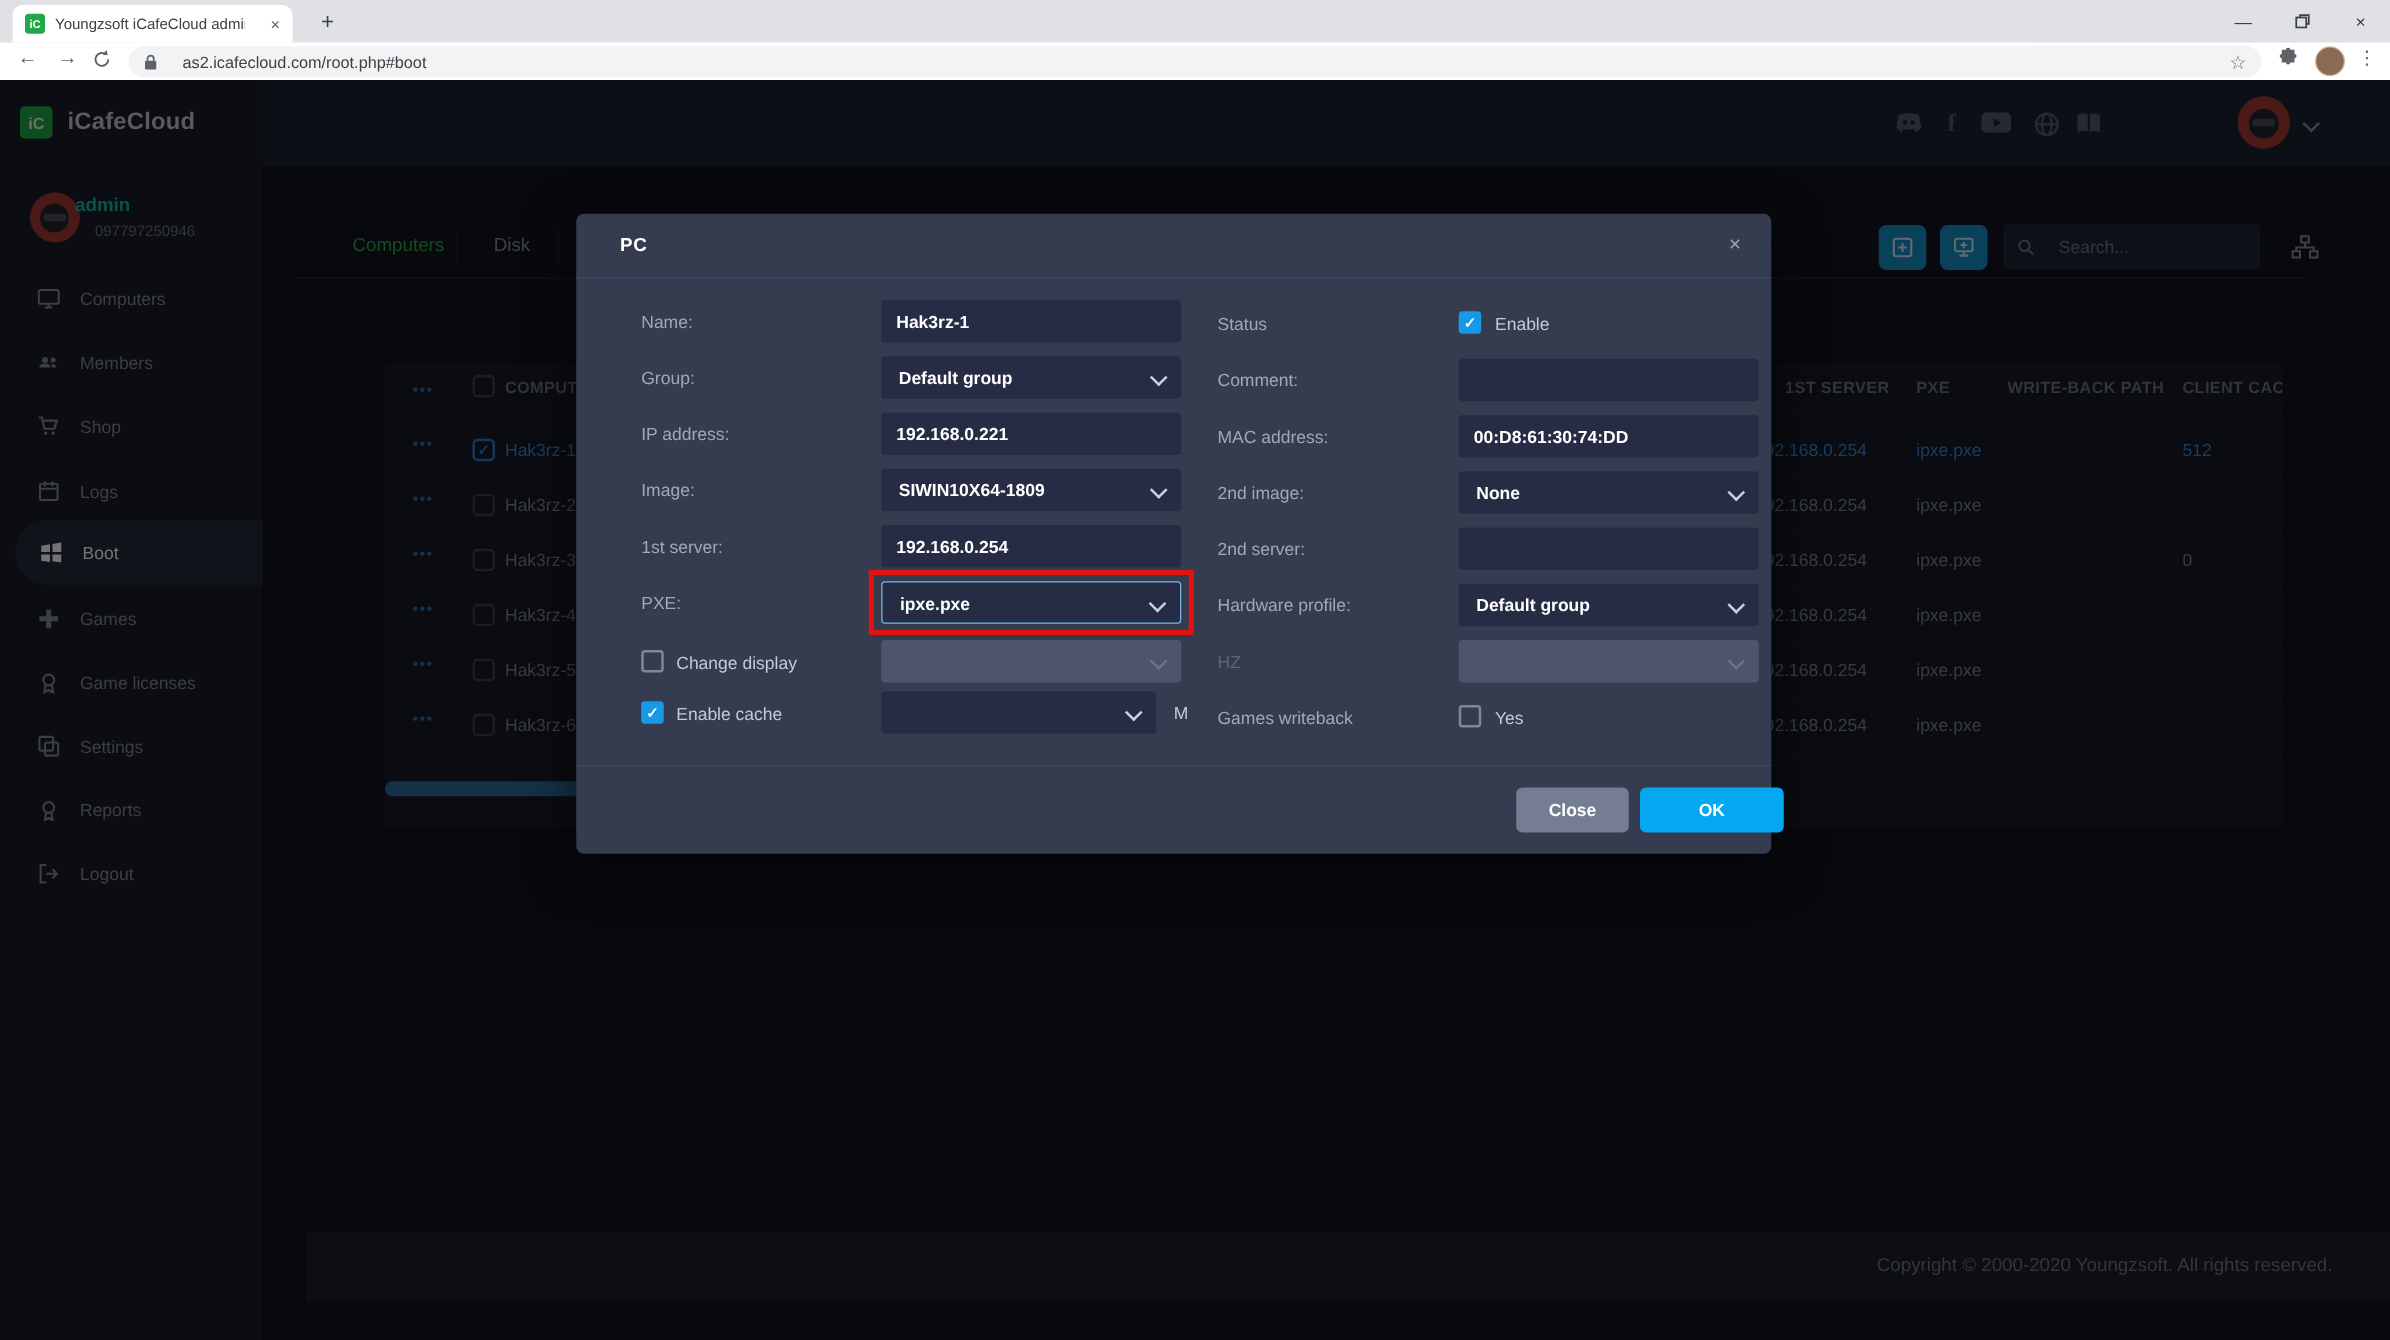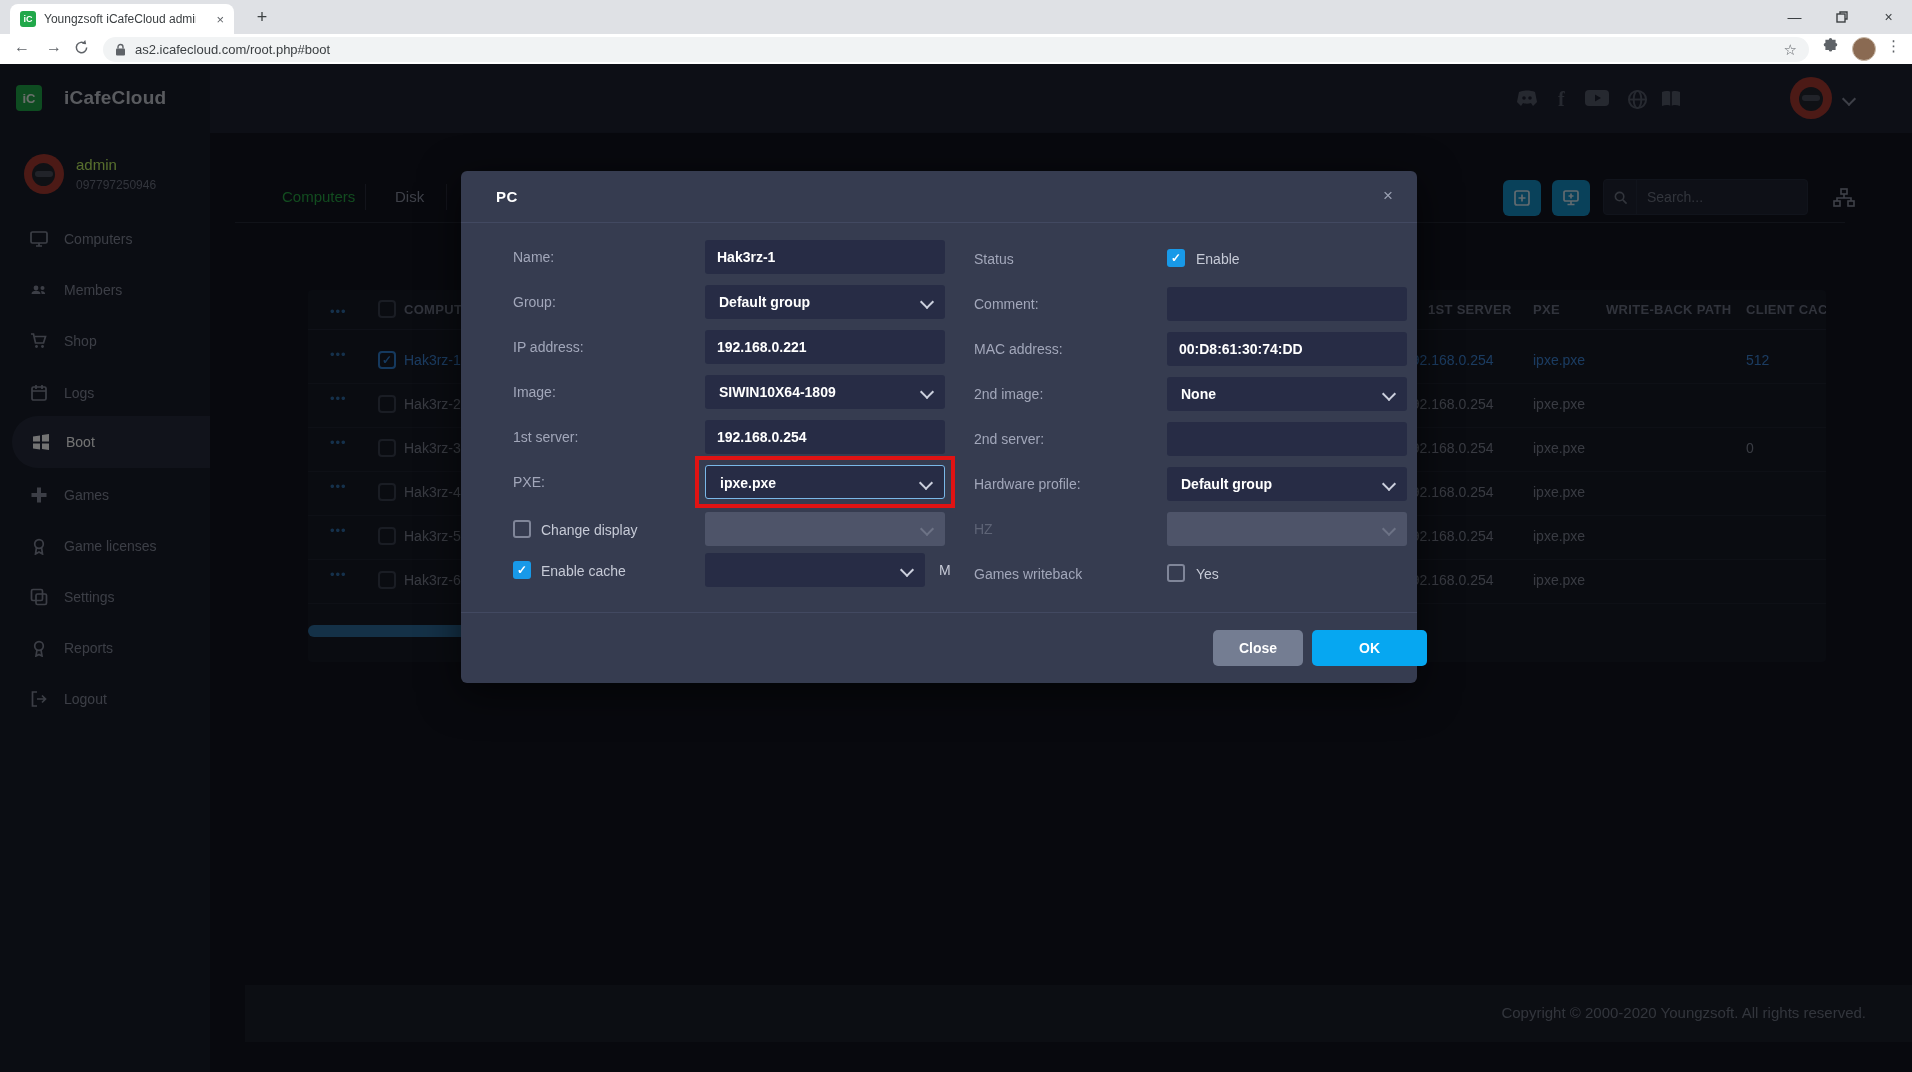--- a/index.html
+++ b/index.html
@@ -11,45 +11,45 @@
   .tab{position:absolute;left:10px;top:4px;width:224px;height:30px;background:#ffffff;border-radius:8px 8px 0 0;display:flex;align-items:center;padding:0 10px;box-sizing:border-box;}
   .favicon{width:16px;height:16px;border-radius:3px;background:#21a84a;color:#fff;font-size:9px;font-weight:bold;display:flex;align-items:center;justify-content:center;flex:0 0 16px;}
   .tabtitle{margin-left:8px;font-size:12px;color:#3c4043;white-space:nowrap;overflow:hidden;width:152px;}
   .tabclose{margin-left:auto;color:#5f6368;font-size:13px;cursor:default;}
   .newtab{position:absolute;left:248px;top:4px;width:28px;height:26px;font-size:18px;color:#3c4043;display:flex;align-items:center;justify-content:center;}
   .winctrls{position:absolute;right:0;top:0;height:34px;display:flex;}
   .wbtn{width:47px;height:34px;display:flex;align-items:center;justify-content:center;color:#3c4043;font-size:14px;}
   .toolbar{position:absolute;left:0;top:34px;width:1912px;height:30px;background:#ffffff;}
   .navic{position:absolute;top:4px;font-size:16px;color:#5f6368;width:24px;text-align:center;}
   .omnibox{position:absolute;left:103px;top:3px;width:1706px;height:25px;background:#f1f3f4;border-radius:13px;display:flex;align-items:center;padding:0 12px;box-sizing:border-box;}
-  .url{font-size:13px;color:#3c4043;margin-left:9px;white-space:nowrap;}
+  .url{font-size:13px;color:#3c4043;margin-left:20px;white-space:nowrap;}
   .star{margin-left:auto;color:#5f6368;font-size:15px;}
   .ext{position:absolute;top:4px;color:#5f6368;}
   .bavatar{position:absolute;left:1852px;top:3px;width:24px;height:24px;border-radius:50%;background:#8a6a52;border:1px solid #c9b9a8;box-sizing:border-box;}
   .dots3{position:absolute;left:1886px;top:3px;font-size:15px;color:#5f6368;}
 
   
   .page{position:absolute;left:0;top:64px;width:1912px;height:1008px;background:#121520;overflow:hidden;}
   .appheader{position:absolute;left:210px;top:0;width:1702px;height:69px;background:#1e2232;}
   .hambtn{position:absolute;left:-62px;top:26px;width:22px;height:16px;}
   .hambtn span{display:block;height:2px;background:#8a8fa0;margin-bottom:5px;border-radius:1px;}
   .hico{position:absolute;top:25px;color:#565c6b;}
   .havatar{position:absolute;left:1580px;top:13px;width:42px;height:42px;border-radius:50%;background:#a93a31;overflow:hidden;}
   .ninja{position:absolute;left:9px;top:10px;width:24px;height:24px;border-radius:50%;background:#23262f;}
   .ninja:before{content:"";position:absolute;left:3px;top:8px;width:18px;height:6px;border-radius:3px;background:#4a4f5c;}
   .hchev{position:absolute;left:1634px;top:30px;width:8px;height:8px;border-right:2px solid #8a8fa0;border-bottom:2px solid #8a8fa0;transform:rotate(45deg);}
 
   .sidebar{position:absolute;left:0;top:0;width:210px;height:1008px;background:#1a1d2a;}
   .slogo{position:absolute;left:16px;top:20px;display:flex;align-items:center;height:28px;}
   .slogo .mark{width:26px;height:26px;border-radius:4px;background:#21a84a;color:#eaf7ee;font-weight:bold;font-size:13px;display:flex;align-items:center;justify-content:center;}
-  .slogo .word{margin-left:22px;font-size:19px;font-weight:600;color:#c6c9d3;letter-spacing:.2px;}
+  .slogo .word{margin-left:12px;font-size:19px;font-weight:600;color:#c6c9d3;letter-spacing:.2px;}
   .admin{position:absolute;left:0;top:86px;width:210px;height:60px;}
   .aavatar{position:absolute;left:24px;top:4px;width:40px;height:40px;border-radius:50%;background:#a93a31;overflow:hidden;}
   .aavatar .ninja{left:8px;top:9px;width:23px;height:23px;}
-  .aname{position:absolute;left:76px;top:6px;font-size:15px;font-weight:400;color:#bef264;}
+  .aname{position:absolute;left:60px;top:6px;font-size:15px;font-weight:700;color:#14b8a6;}
   .aid{position:absolute;left:76px;top:28px;font-size:12px;color:#6f7585;}
   .navitem{position:absolute;left:0;width:210px;height:44px;display:flex;align-items:center;color:#858b9c;font-size:14px;}
   .navitem .nico{width:18px;height:18px;margin-left:30px;flex:0 0 18px;color:#858b9c;}
   .navitem .nlabel{margin-left:16px;}
   .navitem.active{left:12px;width:198px;height:52px;background:#262c3d;border-radius:26px 0 0 26px;color:#ffffff;}
   .navitem.active .nico{margin-left:20px;color:#ffffff;}
 
   
   .tabbar-label{position:absolute;top:124px;font-size:15px;}
   .tabdiv{position:absolute;top:120px;width:1px;height:26px;background:#2a2e3c;}

